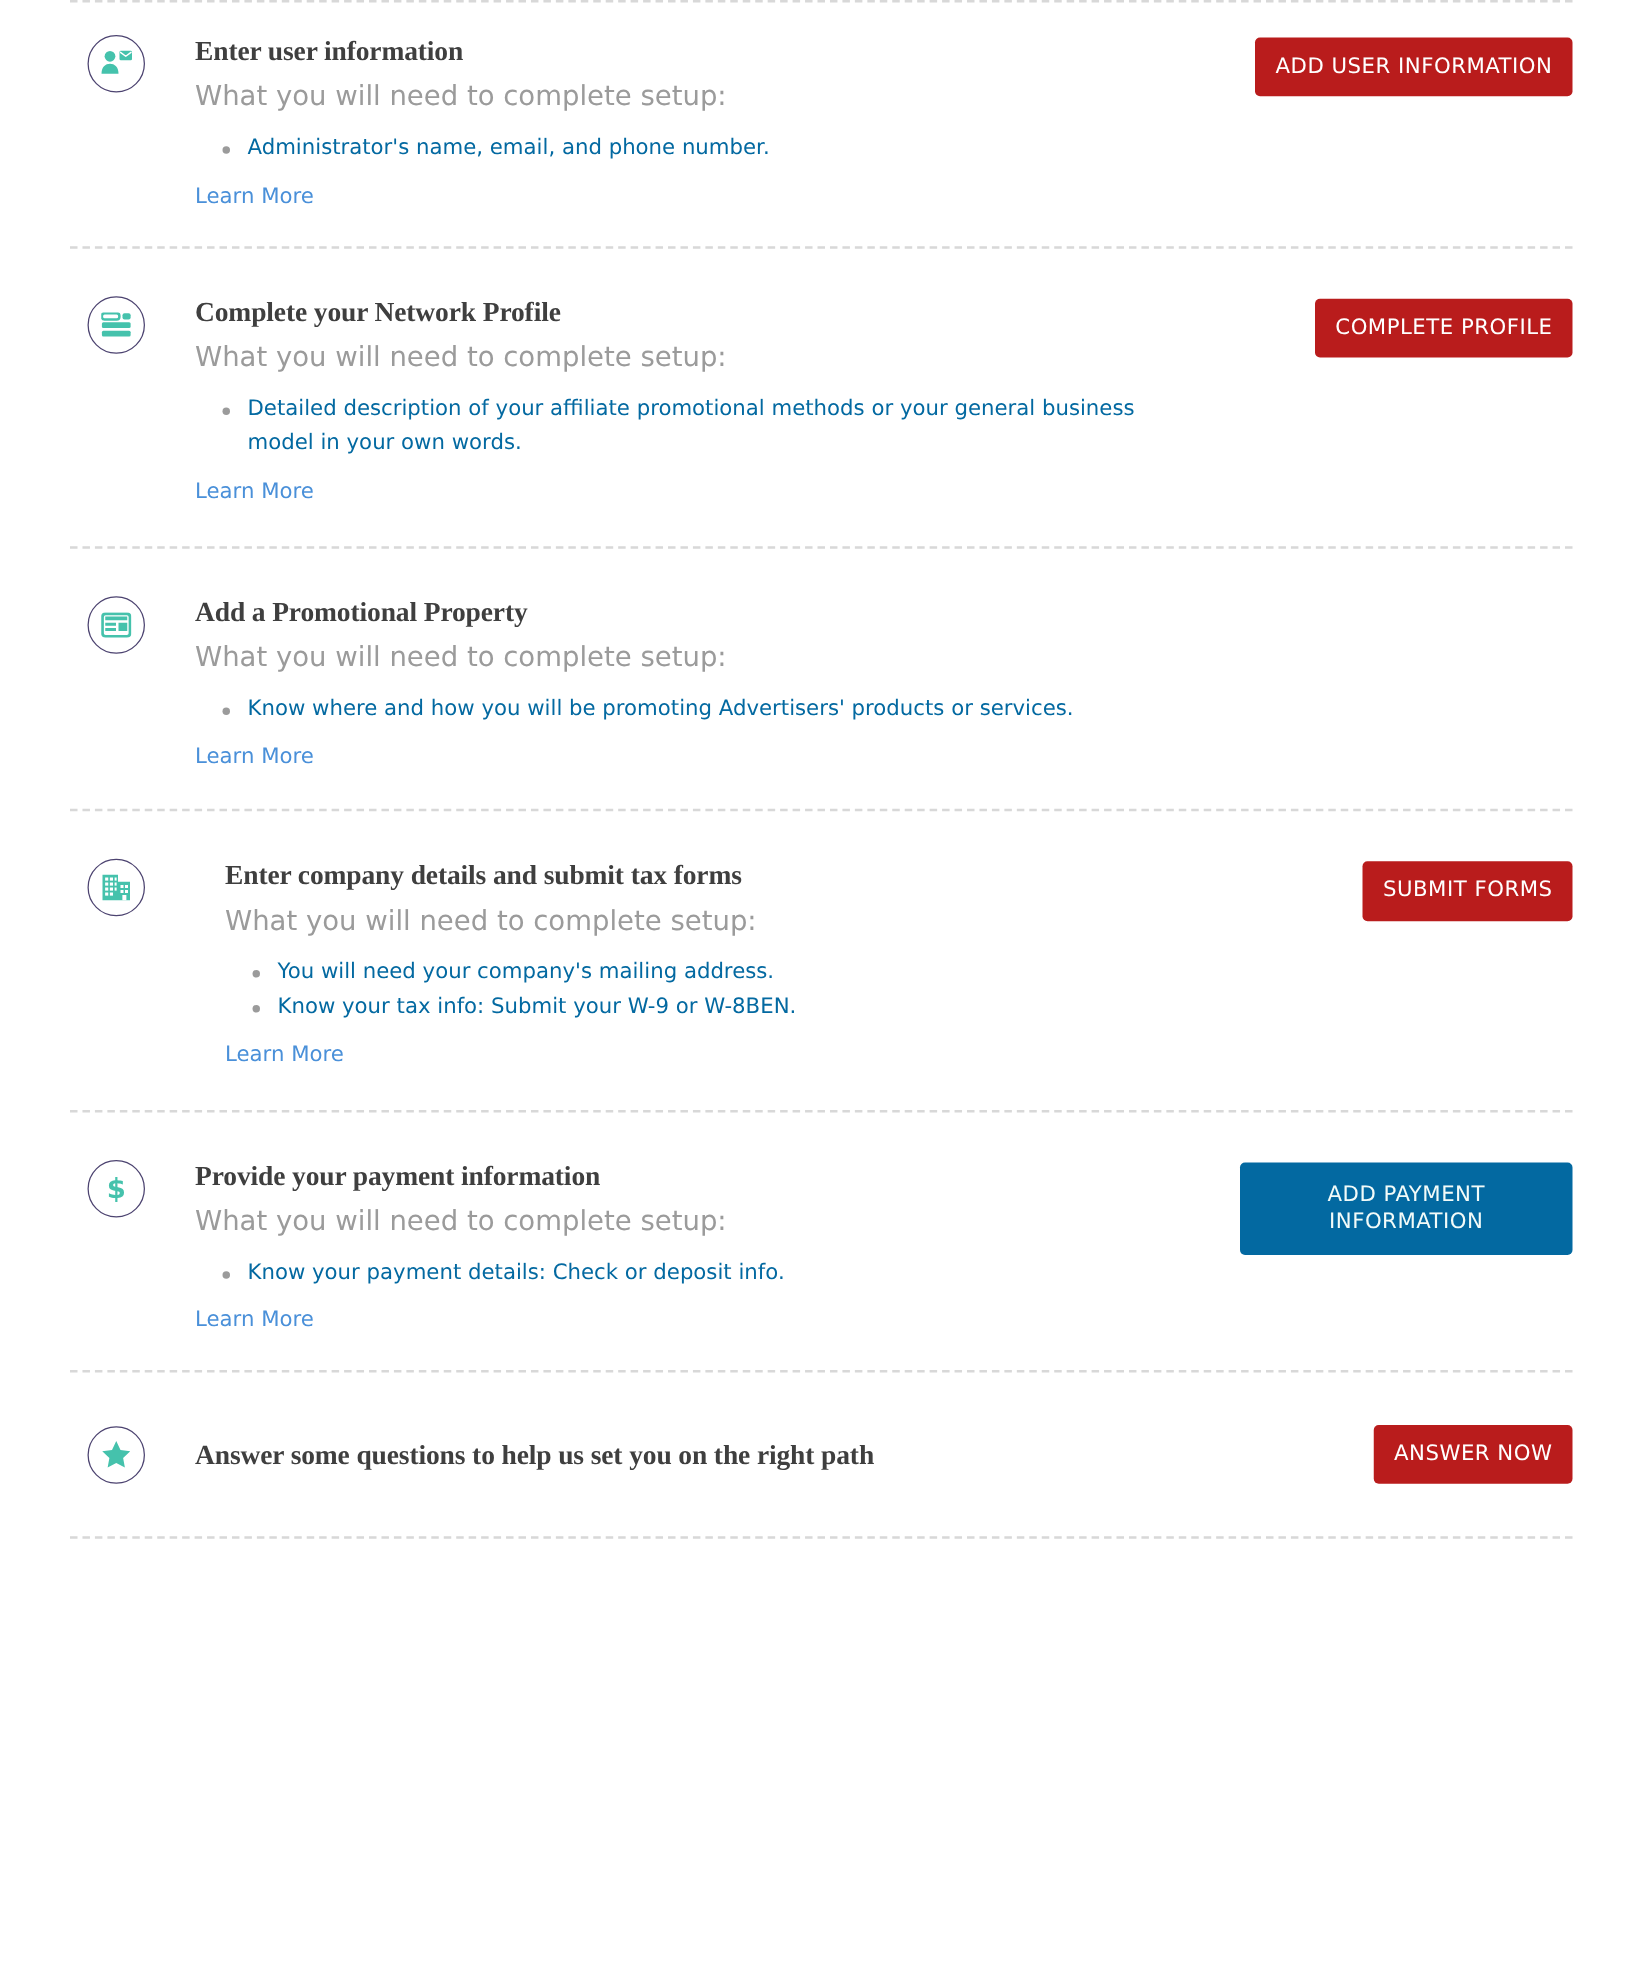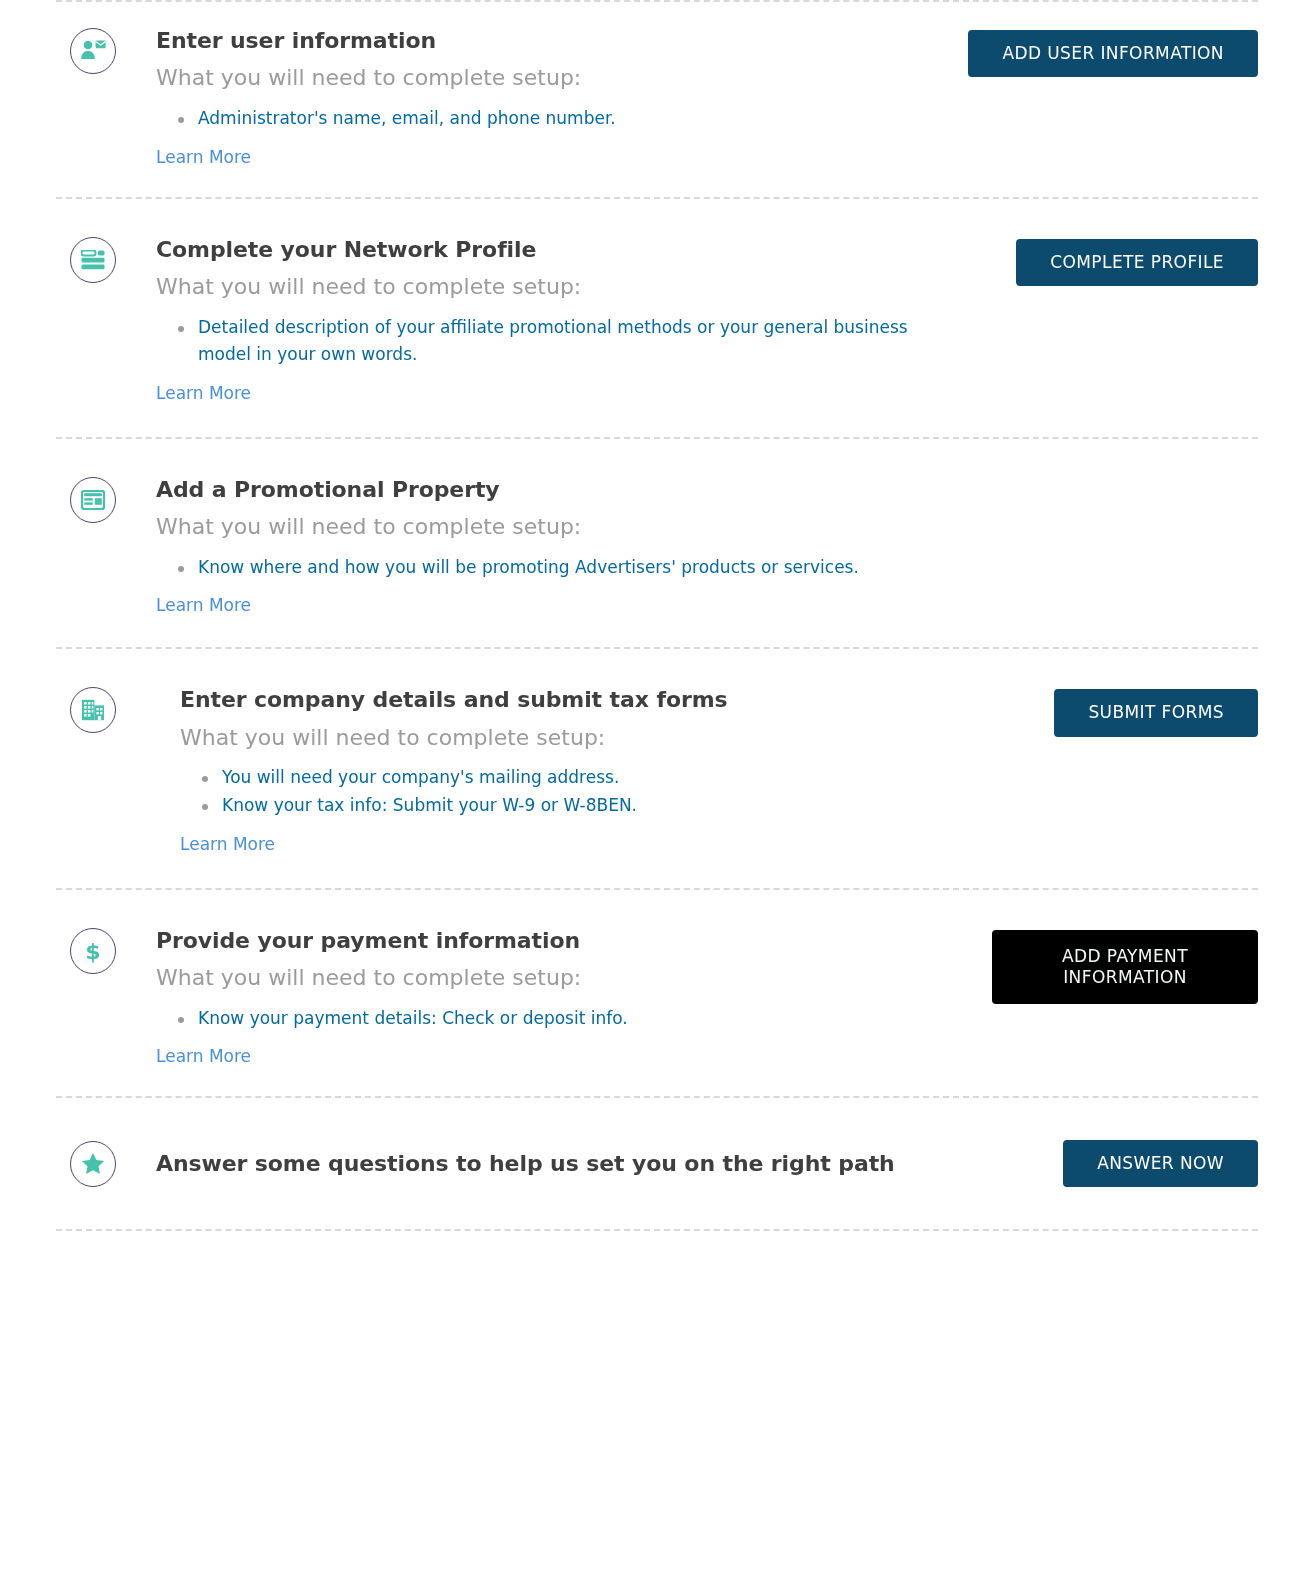--- a/index.html
+++ b/index.html
@@ -64,20 +64,21 @@
     padding-right: 20px;
   }
 
   .step-title {
     font-size: 22px;
     font-weight: bold;
     color: #3f3f3f;
     line-height: 1.2;
     margin: 0 0 9px 0;
     letter-spacing: -0.1px;
+    font-family: Liberation Serif, serif;
   }
 
   .step-subtitle {
     font-size: 22px;
     color: #9b9b9b;
     margin: 0 0 12px 0;
     line-height: 1.35;
   }
 
   .need-list {
@@ -119,34 +120,34 @@
     flex-direction: column;
     align-items: flex-end;
     padding-top: 2px;
   }
 
   .btn {
     display: inline-flex;
     align-items: center;
     justify-content: center;
     text-align: center;
-    background: #0c4a6e;
+    background: #b91c1c;
     color: #ffffff;
     border: none;
     border-radius: 4px;
     font-family: "DejaVu Sans", "Liberation Sans", sans-serif;
     font-size: 17px;
     letter-spacing: 0.4px;
-    padding: 13px 34px;
+    padding: 13px 16px;
     cursor: pointer;
     line-height: 1.25;
     white-space: nowrap;
   }
   .btn.disabled {
-    background: #000000;
+    background: #0369a1;
     color: #f2fbf9;
     cursor: default;
     white-space: normal;
     width: 266px;
     box-sizing: border-box;
     padding: 16px 18px;
   }
 
   .help-note {
     margin-top: 18px;

